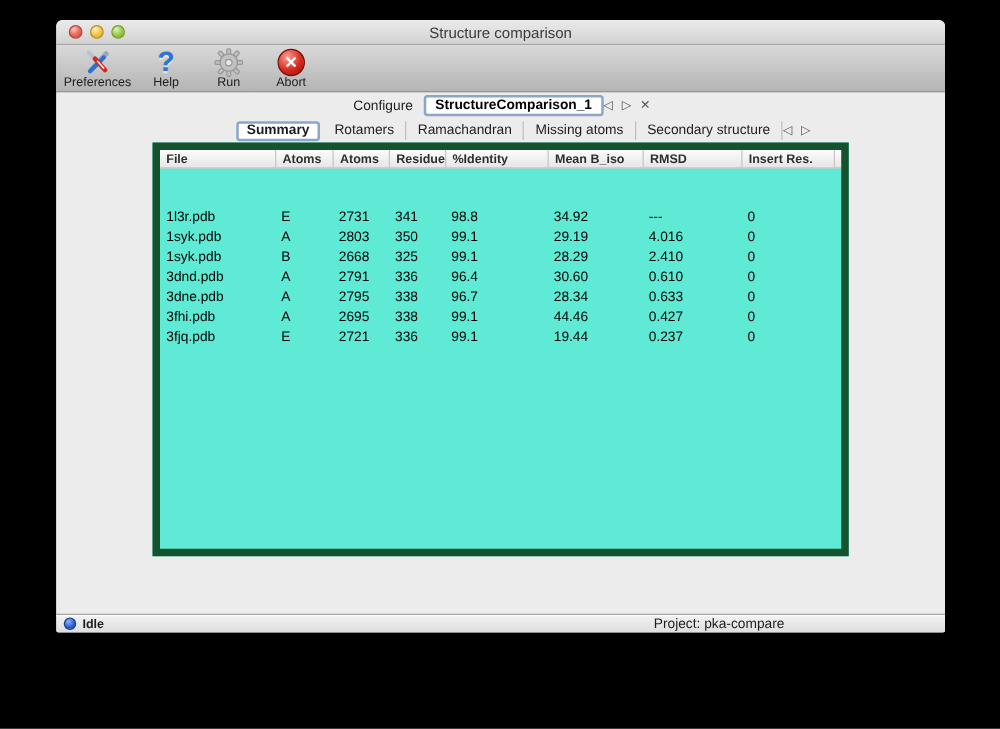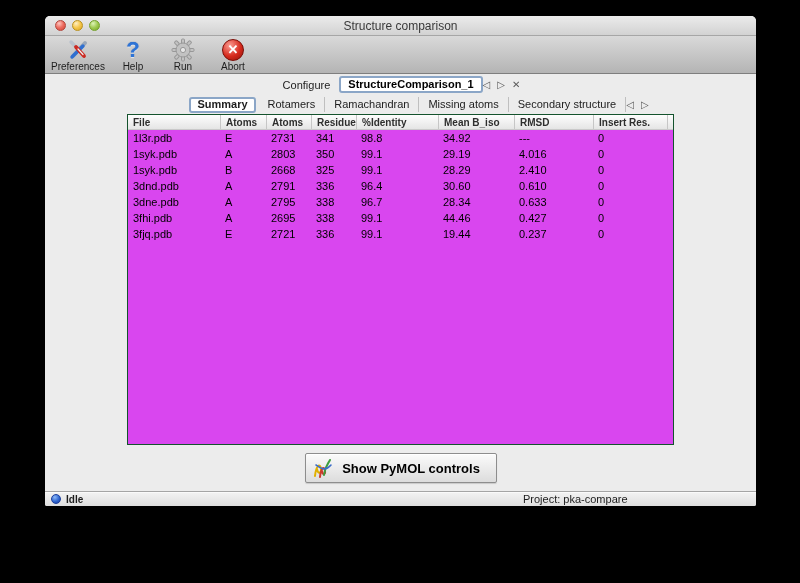--- a/index.html
+++ b/index.html
@@ -60,33 +60,33 @@
 
   .tabrow2 { height:19px; flex:0 0 19px; display:flex; align-items:center; padding-left:5px; }
   .subtab { font-size:11px; color:#1d1d1d; padding:0 9px; border-right:1px solid #bfbfbf; line-height:15px; }
   .subtab.selected {
     background:#fff; border:2px solid #8ba6c7; border-radius:3px; border-right:2px solid #8ba6c7;
     font-weight:bold; padding:0 6px; height:16px; display:flex; align-items:center; margin-right:3px;margin-left:40px;
   }
 
   
   .table-wrap {
-    flex:1 1 auto; min-height:0; background:#d946ef;
-    border:1px solid #14532d; display:flex; flex-direction:column; overflow:hidden;
+    flex:1 1 auto; min-height:0; background:#5eead4;
+    border:6px solid #14532d; display:flex; flex-direction:column; overflow:hidden;
   }
   .thead, .tr { display:grid; grid-template-columns:92px 46px 45px 45px 82px 76px 79px 74px 1fr; }
   .thead {
     height:15px; flex:0 0 15px; align-items:center;
     background:linear-gradient(#fdfdfd,#e5e5e5);
     border-bottom:1px solid #c9c9c9;
     font-size:10px; font-weight:600; color:#2e2e2e;
   }
   .th { padding-left:5px; height:100%; display:flex; align-items:center; border-left:1px solid #c6c6c6; overflow:hidden; white-space:nowrap; }
   .th:first-child { border-left:none; }
-  .tbody { flex:1 1 auto; overflow:hidden; }
+  .tbody { flex:1 1 auto; overflow:hidden;margin-top:31px; }
   .tr { height:16px; align-items:center; font-size:11px; color:#000; }
   .td { padding-left:5px; white-space:nowrap; overflow:hidden; }
 
   
   .button-row { height:46px; flex:0 0 46px; display:flex; align-items:center; gap:5px; padding-left:1px; }
   .btn {
     height:30px; display:flex; align-items:center; gap:7px; padding:0 16px 0 5px;
     background:linear-gradient(#fbfbfb,#dcdcdc);
     border:1px solid #8d8d8d; border-radius:2px;
     box-shadow:inset 0 1px 0 #fff, 0 1px 1px rgba(0,0,0,.15);
@@ -280,31 +280,20 @@
     <span class="td">99.1</span>
     <span class="td">19.44</span>
     <span class="td">0.237</span>
     <span class="td">0</span>
     <span class="td"></span>
   </div>
         </div>
     </div>
 
     <div class="button-row">
-      <button class="btn">
-        <span class="btn-icon">
-          <svg width="24" height="24" viewBox="0 0 24 24">
-            <path d="M4 20 C5 10, 9 6, 10 13 C10.5 17, 7 19, 6 13" fill="none" stroke="#e0b000" stroke-width="2" stroke-linecap="round"></path>
-            <path d="M9 21 C10 12, 13 9, 14 15 C14.5 18, 12 20, 11 15" fill="none" stroke="#cc3b2e" stroke-width="2" stroke-linecap="round"></path>
-            <path d="M13 19 C14 10, 17 8, 19 4" fill="none" stroke="#3f9e3f" stroke-width="2" stroke-linecap="round"></path>
-            <path d="M5 9 C9 12, 14 16, 20 9" fill="none" stroke="#3a6cc9" stroke-width="1.6" stroke-linecap="round"></path>
-          </svg>
-        </span>
-        <span>Show PyMOL controls</span>
-      </button>
     </div>
   </div>
 
   <div class="statusbar">
     <span class="status-dot"></span>
     <span class="status-text">Idle</span>
     <span class="project">Project: pka-compare</span>
   </div>
 
 </div>

